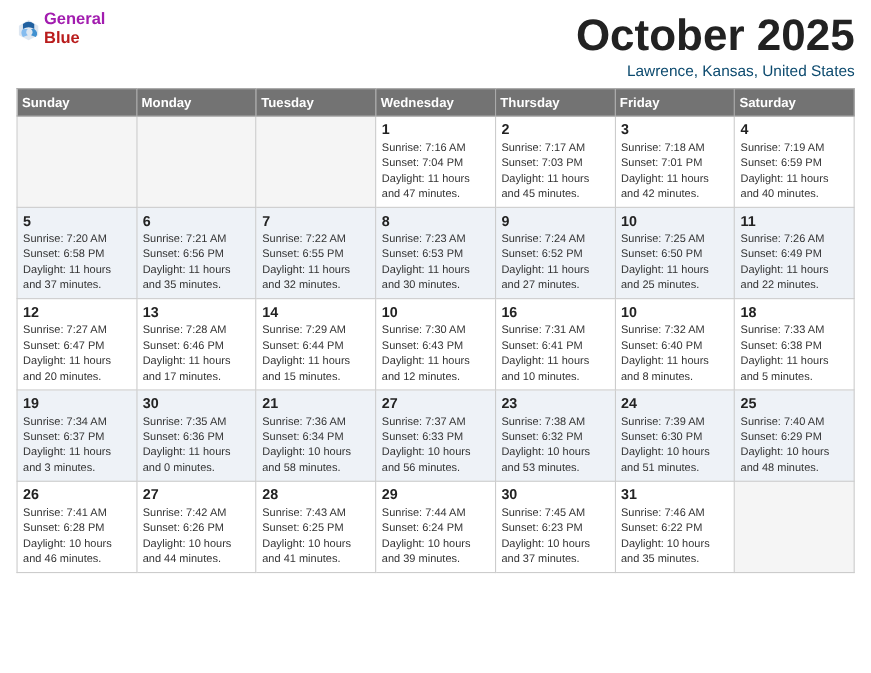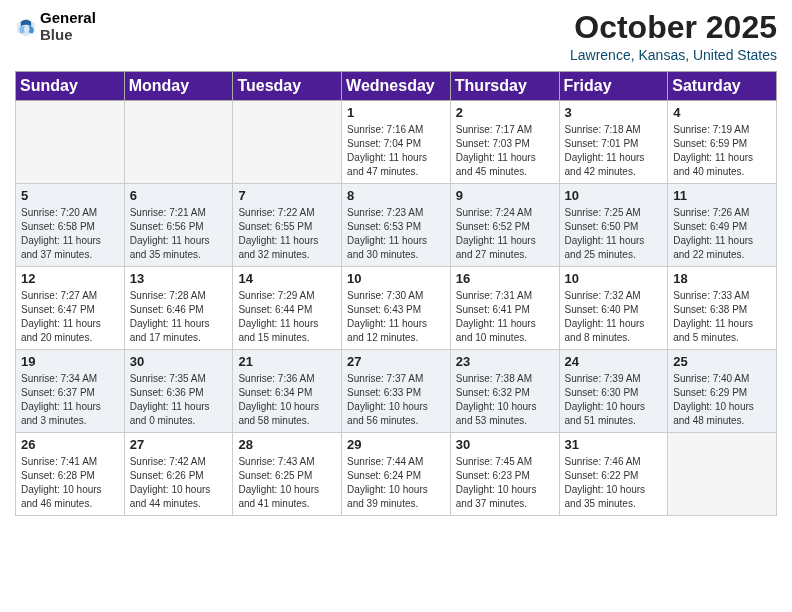--- a/index.html
+++ b/index.html
@@ -25,49 +25,49 @@
     .logo {
       display: flex;
       align-items: center;
       gap: 3px;
     }
     .logo-text {
       font-size: 15px;
       font-weight: bold;
       line-height: 1.1;
     }
-    .logo-general { color: #000000; }
-    .logo-blue { color: #404040; }
+    .logo-general { color: #a21caf; }
+    .logo-blue { color: #b91c1c; }
     .logo-icon {
       width: 22px;
       height: 22px;
     }
     .title-block {
       text-align: right;
     }
     .month-title {
-      font-size: 32px;
+      font-size: 40px;
       font-weight: bold;
       color: #222;
       line-height: 1.1;
     }
     .location {
       font-size: 14px;
       color: #0c4a6e;
       margin-top: 2px;
     }
     .calendar-table {
       width: 100%;
       border-collapse: collapse;
       table-layout: fixed;
     }
     .calendar-table th {
-      background: #4c1d95;
+      background: #737373;
       color: #fff;
-      font-size: 16px;
+      font-size: 12px;
       font-weight: bold;
       padding: 5px 4px;
       text-align: left;
       border: 1px solid #aaa;
     }
     .calendar-table td {
       border: 1px solid #ccc;
       vertical-align: top;
       padding: 4px 5px;
       height: 80px;

